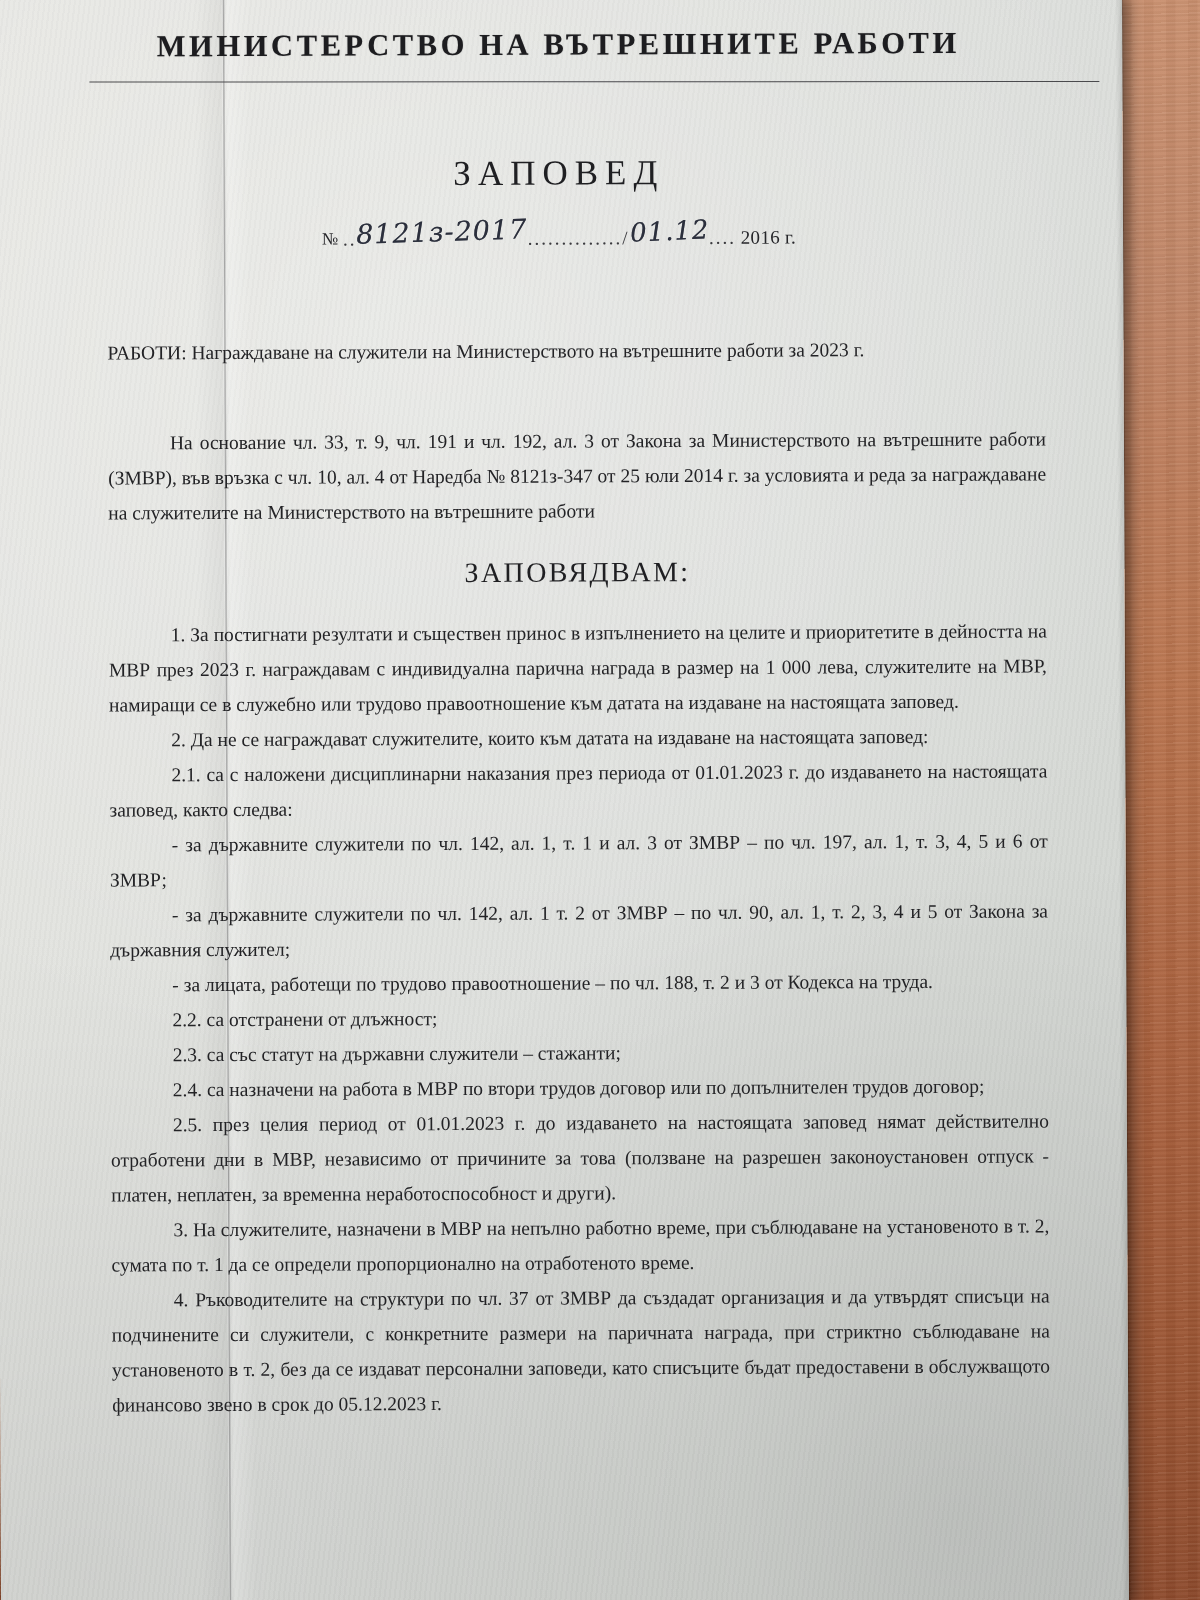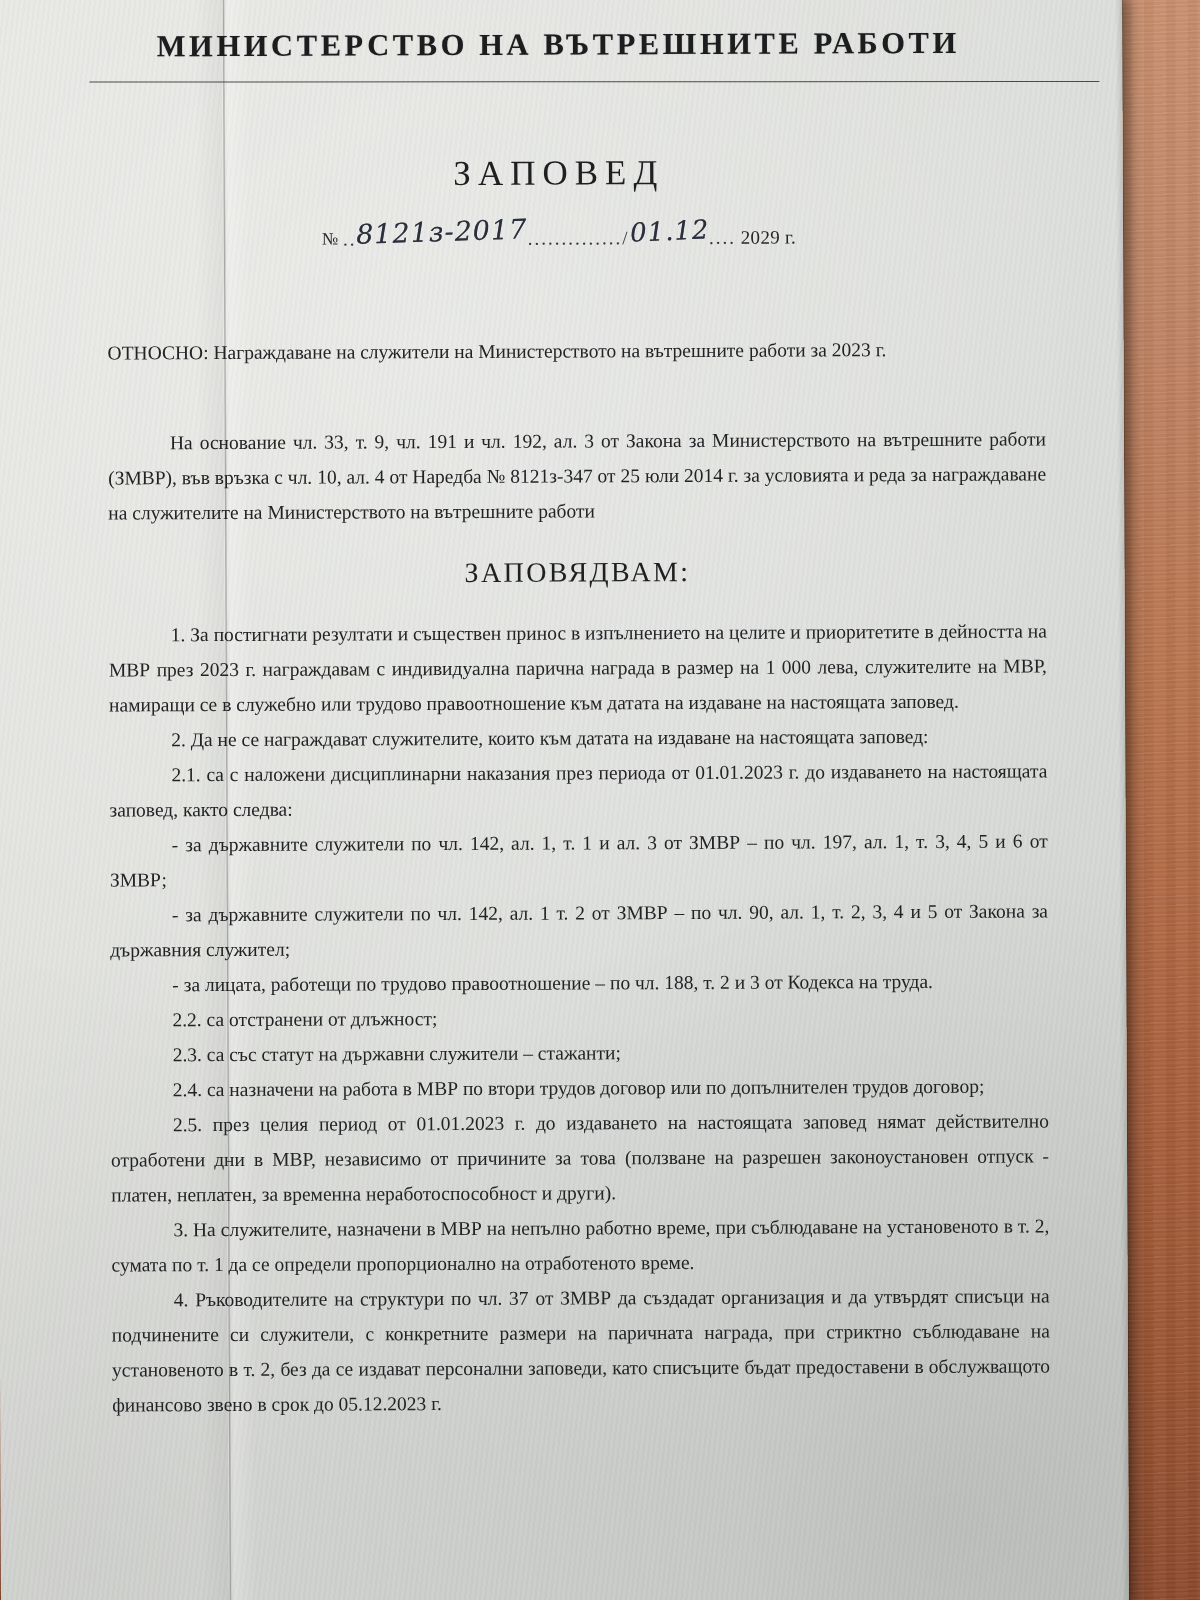--- a/index.html
+++ b/index.html
@@ -156,25 +156,25 @@
 
     <div class="dept-header">МИНИСТЕРСТВО НА ВЪТРЕШНИТЕ РАБОТИ</div>
 
     <div class="header-rule"></div>
 
     <div class="doc-title">ЗАПОВЕД</div>
 
     <div class="numline">
       <span class="nolabel">№</span>
       <span class="dots">..</span><span class="hand">8121з-2017</span><span class="dots">..............</span><span class="dots">/</span><span class="hand h2">01.12</span><span class="dots">....</span>
-      <span class="year">2029 г.</span>
+      <span class="year">2016 г.</span>
     </div>
 
     <div class="subject">
-      <span>ОТНОСНО:</span>
+      <span>РАБОТИ:</span>
       <span>Награждаване на служители на Министерството на вътрешните работи за 2023 г.</span>
     </div>
 
     <div class="body">
 
       <p class="p-ind">На основание чл. 33, т. 9, чл. 191 и чл. 192, ал. 3 от Закона за Министерството на вътрешните работи (ЗМВР), във връзка с чл. 10, ал. 4 от Наредба № 8121з-347 от 25 юли 2014 г. за условията и реда за награждаване на служителите на Министерството на вътрешните работи</p>
 
       <div class="order-head">ЗАПОВЯДВАМ:</div>
 
       <p class="p-ind">1. За постигнати резултати и съществен принос в изпълнението на целите и приоритетите в дейността на МВР през 2023 г. награждавам с индивидуална парична награда в размер на 1 000 лева, служителите на МВР, намиращи се в служебно или трудово правоотношение към датата на издаване на настоящата заповед.</p>

